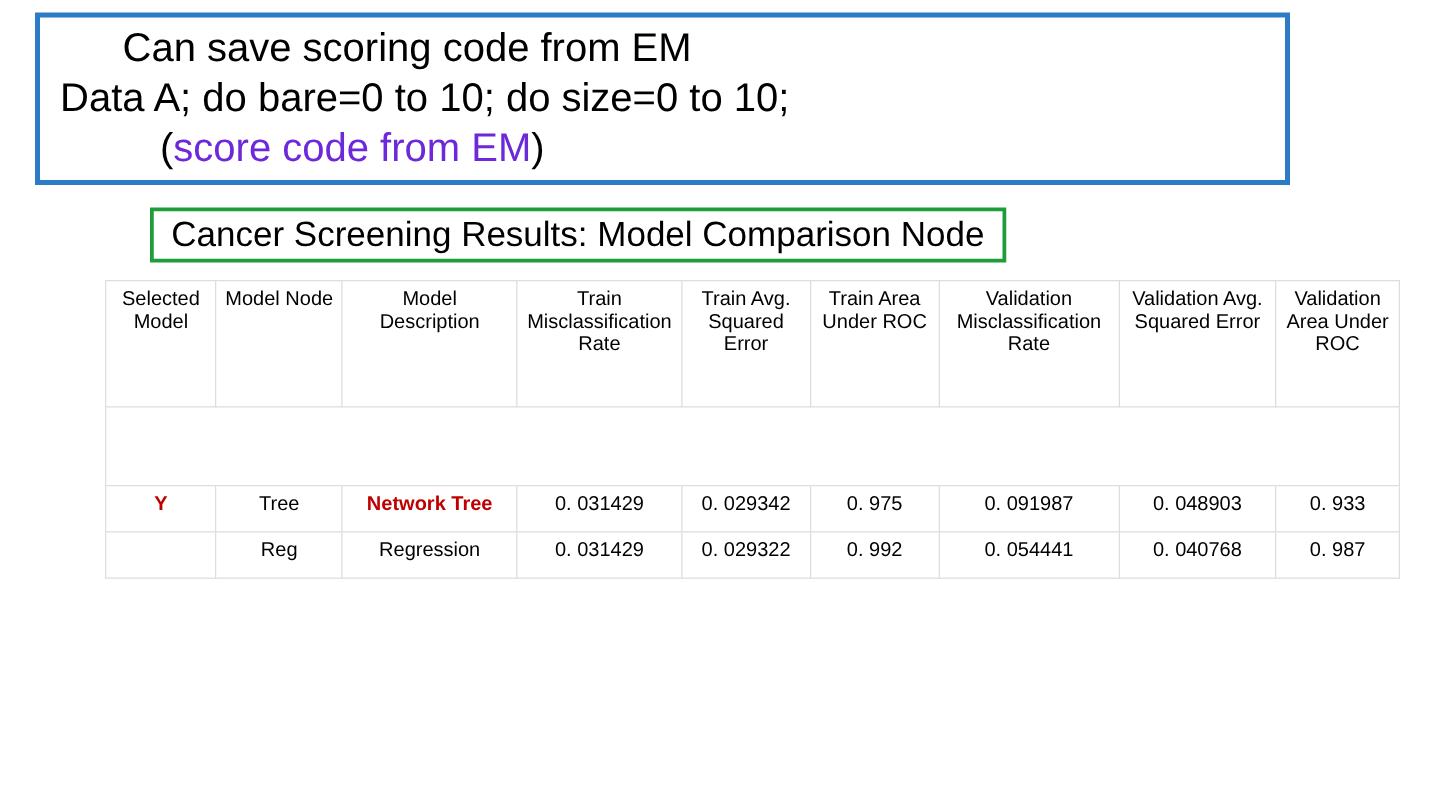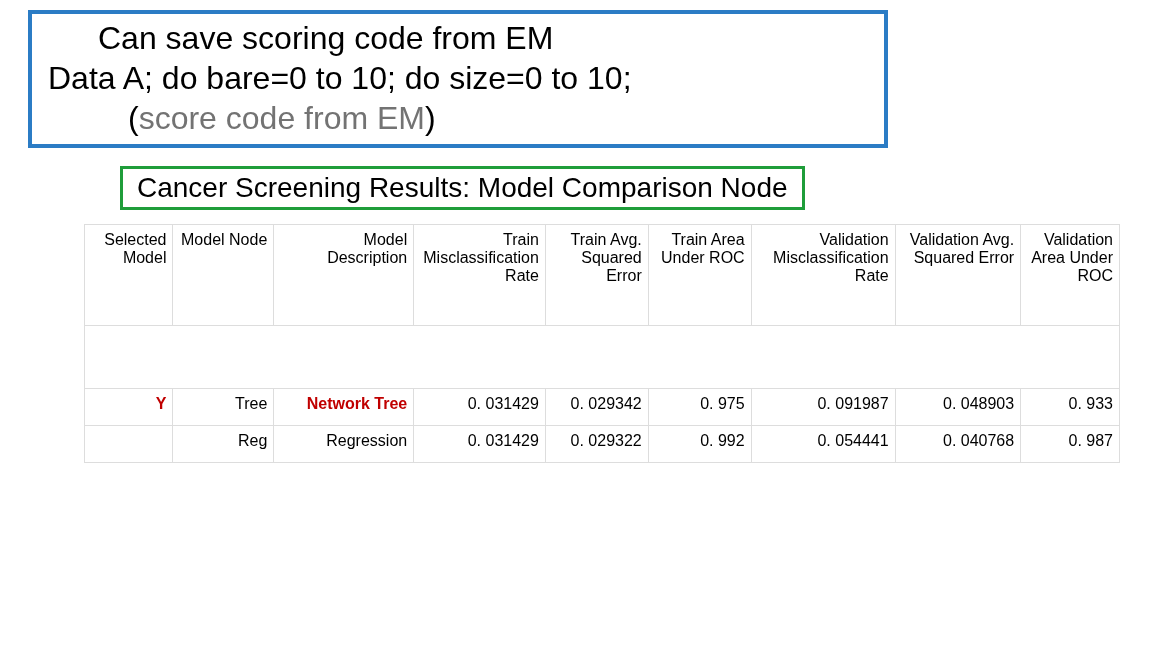--- a/index.html
+++ b/index.html
@@ -1,25 +1,25 @@
 <!DOCTYPE html>
 <html><head>
 <meta charset="utf-8">
 <style>
   html,body{margin:0;padding:0;width:1152px;height:648px;background:#fff;font-family:Arial,Helvetica,sans-serif;color:#000}
   .slide{position:relative;width:1152px;height:648px;box-sizing:border-box;padding:10px 28px 0 28px}
-  .codebox{border:4px solid #2b7cc5;padding:4px 10px 6px 16px;margin:0 4px 18px 0;width:860px;box-sizing:border-box}
+  .codebox{border:4px solid #2b7cc5;padding:4px 10px 6px 16px;margin:0 4px 18px 0;width:1004px;box-sizing:border-box}
   .codebox .line{font-size:32px;line-height:40px}
   .indent1{padding-left:50px}
   .indent2{padding-left:80px}
-  .red{color:#737373}
+  .red{color:#6d28d9}
   .titlebox{border:3px solid #1f9d3a;display:inline-block;margin-left:92px;padding:2px 14px;font-size:28px;line-height:34px}
   .tablewrap{margin:14px 0 0 56px}
   table{border-collapse:collapse;width:1036px;table-layout:fixed;font-size:16px}
-  th,td{border:1px solid #ddd;vertical-align:top;padding:6px 6px 12px 6px;text-align:right;font-weight:normal;word-wrap:break-word}
+  th,td{border:1px solid #ddd;vertical-align:top;padding:6px 6px 12px 6px;text-align:center;font-weight:normal;word-wrap:break-word}
   thead th{height:82px}
   tbody tr.spacer td{height:44px;border-top:none;border-bottom:none}
   tbody tr.spacer td:not(:first-child){border-left:none;border-right:none}
   tbody tr.spacer td:first-child{border-right:none}
   tbody tr.spacer td:last-child{border-right:1px solid #ddd}
   .bold{font-weight:normal}
   .redbold{color:#c00000;font-weight:bold}
   col.c0{width:86px}
   col.c1{width:98px}
   col.c2{width:136px}

